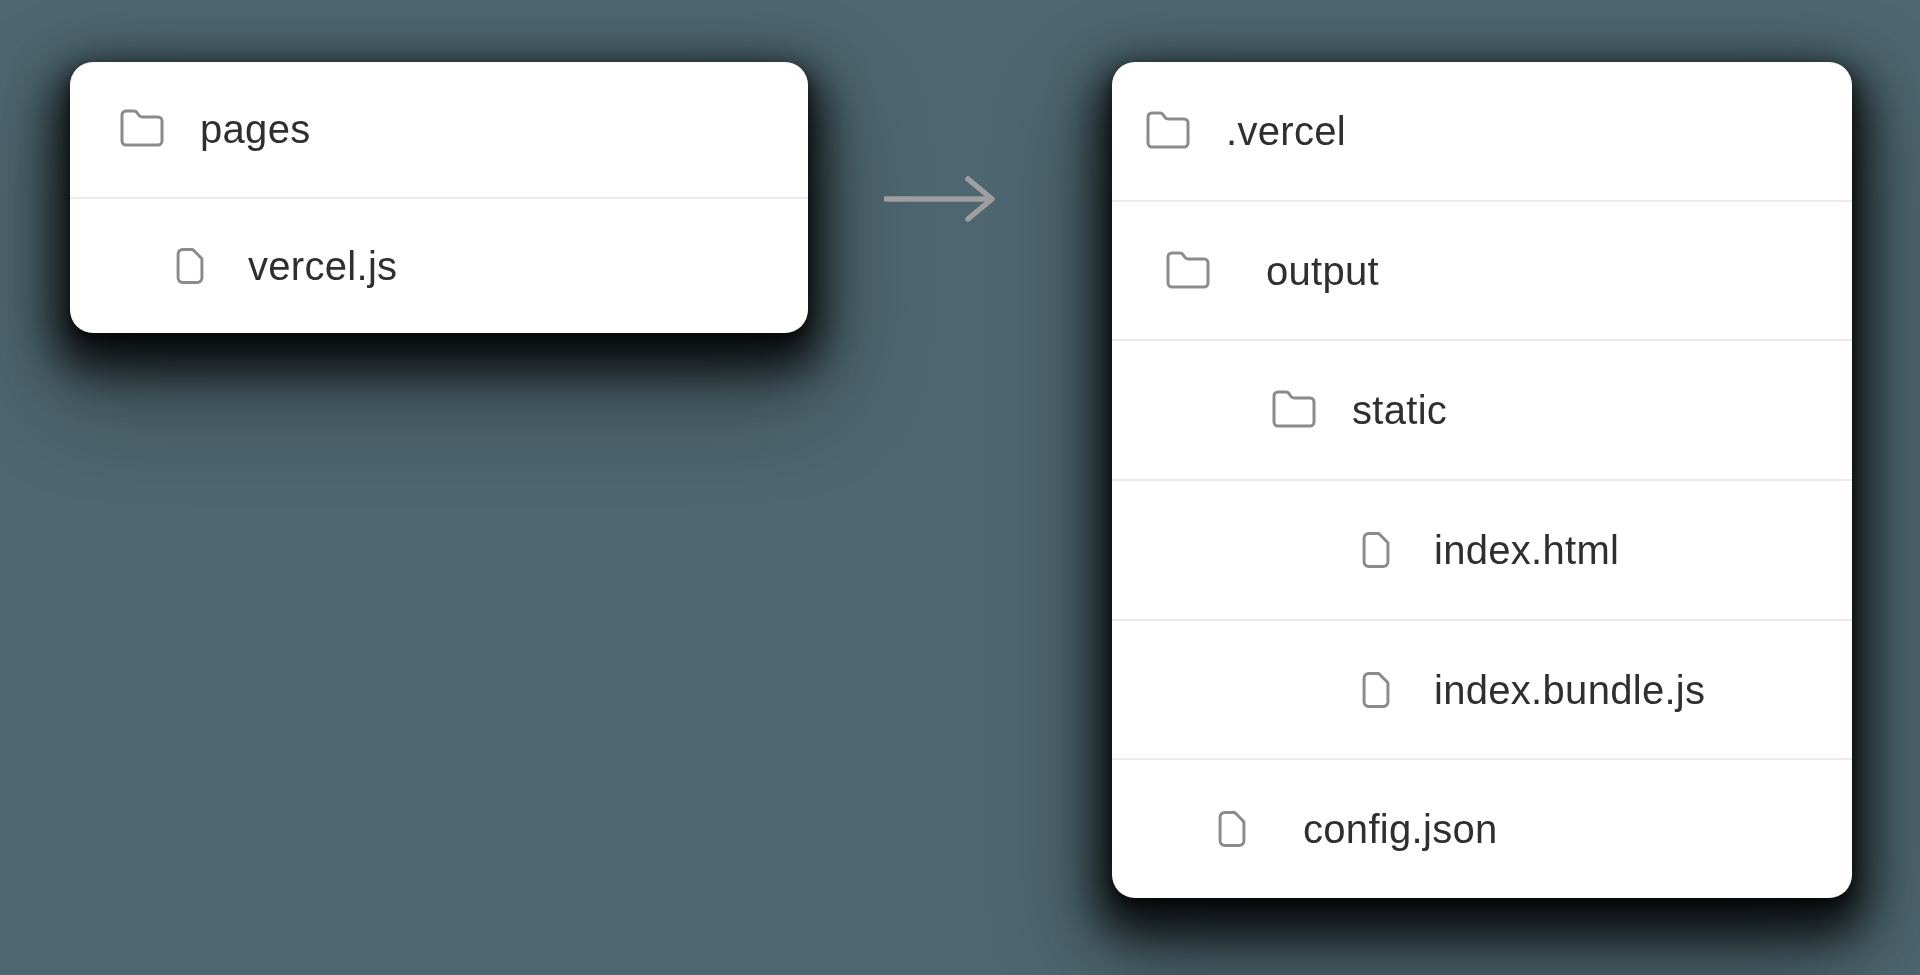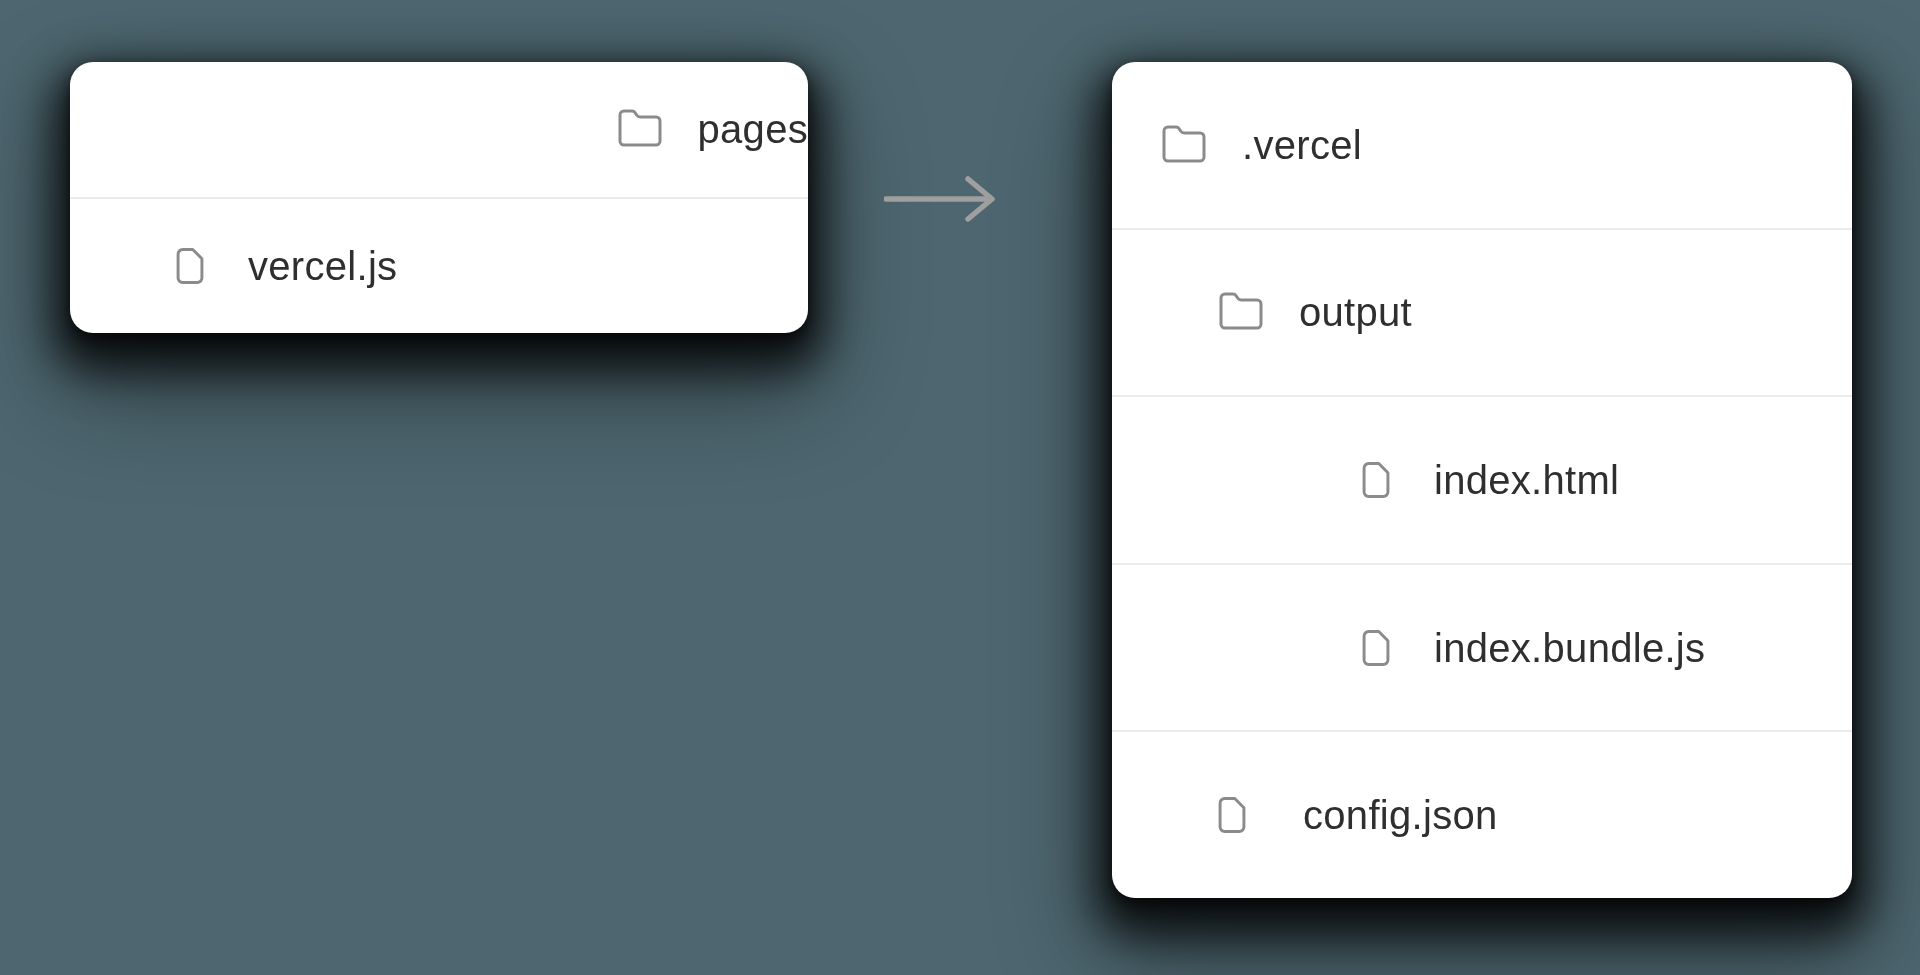--- a/index.html
+++ b/index.html
@@ -69,21 +69,21 @@
   #arrow {
     position: absolute;
     left: 884px;
     top: 175px;
   }
 </style>
 </head>
 <body>
 
 <div class="card" id="left-card">
-    <div class="row" style="padding-left: 48px; justify-content: flex-end;">
+    <div class="row" style="padding-left: 48px;">
     <span class="icon-slot">
         <svg width="48" height="48" viewBox="0 0 24 24" fill="none" stroke="#8b8b8b" stroke-width="1.5" stroke-linecap="round" stroke-linejoin="round">
     <path d="M20 20a2 2 0 0 0 2-2V8a2 2 0 0 0-2-2h-7.93a2 2 0 0 1-1.66-.9l-.82-1.2A2 2 0 0 0 7.93 3H4a2 2 0 0 0-2 2v13a2 2 0 0 0 2 2Z"></path>
   </svg>
       </span>
     <span class="label">pages</span>
   </div>
     <div class="row" style="padding-left: 96px;">
     <span class="icon-slot">
         <svg width="44" height="44" viewBox="0 0 24 24" fill="none" stroke="#8b8b8b" stroke-width="1.6" stroke-linecap="round" stroke-linejoin="round">
@@ -93,35 +93,43 @@
     <span class="label">vercel.js</span>
   </div>
   </div>
 
 <svg id="arrow" width="120" height="48" viewBox="0 0 120 48" fill="none" stroke="#9f9f9f" stroke-width="5.5" stroke-linecap="round" stroke-linejoin="round">
   <path d="M2 24 H106"></path>
   <path d="M84 4 L108 24 L84 44"></path>
 </svg>
 
 <div class="card" id="right-card">
-    <div class="row" style="padding-left: 48px; align-items: center;">
+    <div class="row" style="padding-left: 32px; align-items: center;">
     <span class="icon-slot">
         <svg width="48" height="48" viewBox="0 0 24 24" fill="none" stroke="#8b8b8b" stroke-width="1.5" stroke-linecap="round" stroke-linejoin="round">
     <path d="M20 20a2 2 0 0 0 2-2V8a2 2 0 0 0-2-2h-7.93a2 2 0 0 1-1.66-.9l-.82-1.2A2 2 0 0 0 7.93 3H4a2 2 0 0 0-2 2v13a2 2 0 0 0 2 2Z"></path>
   </svg>
       </span>
     <span class="label">.vercel</span>
   </div>
-    <div class="row" style="padding-left: 105px;">
+    <div class="row" style="padding-left: 52px; gap: 20px;">
     <span class="icon-slot">
         <svg width="48" height="48" viewBox="0 0 24 24" fill="none" stroke="#8b8b8b" stroke-width="1.5" stroke-linecap="round" stroke-linejoin="round">
     <path d="M20 20a2 2 0 0 0 2-2V8a2 2 0 0 0-2-2h-7.93a2 2 0 0 1-1.66-.9l-.82-1.2A2 2 0 0 0 7.93 3H4a2 2 0 0 0-2 2v13a2 2 0 0 0 2 2Z"></path>
   </svg>
       </span>
     <span class="label">output</span>
+  </div>
+    <div class="row" style="padding-left: 158px;">
+    <span class="icon-slot">
+        <svg width="48" height="48" viewBox="0 0 24 24" fill="none" stroke="#8b8b8b" stroke-width="1.5" stroke-linecap="round" stroke-linejoin="round">
+    <path d="M20 20a2 2 0 0 0 2-2V8a2 2 0 0 0-2-2h-7.93a2 2 0 0 1-1.66-.9l-.82-1.2A2 2 0 0 0 7.93 3H4a2 2 0 0 0-2 2v13a2 2 0 0 0 2 2Z"></path>
+  </svg>
+      </span>
+    <span class="label">static</span>
   </div>
     <div class="row" style="padding-left: 240px;">
     <span class="icon-slot">
         <svg width="44" height="44" viewBox="0 0 24 24" fill="none" stroke="#8b8b8b" stroke-width="1.6" stroke-linecap="round" stroke-linejoin="round">
     <path d="M13.5 3H8a2.5 2.5 0 0 0-2.5 2.5v13A2.5 2.5 0 0 0 8 21h8a2.5 2.5 0 0 0 2.5-2.5V8L13.5 3Z"></path>
   </svg>
       </span>
     <span class="label">index.html</span>
   </div>
     <div class="row" style="padding-left: 240px;">

